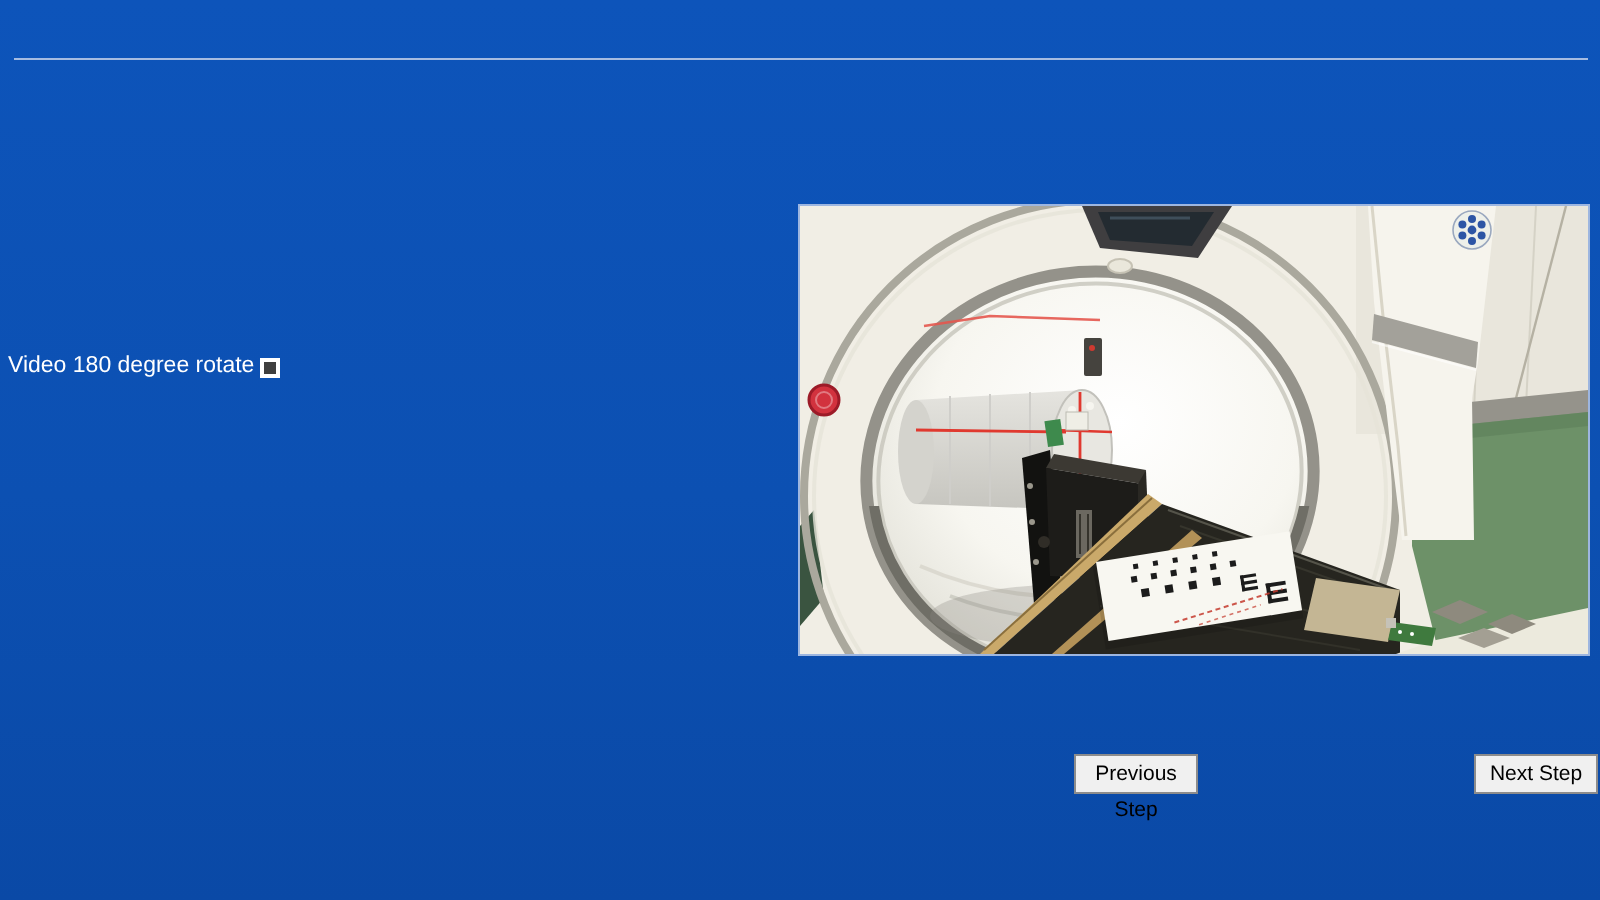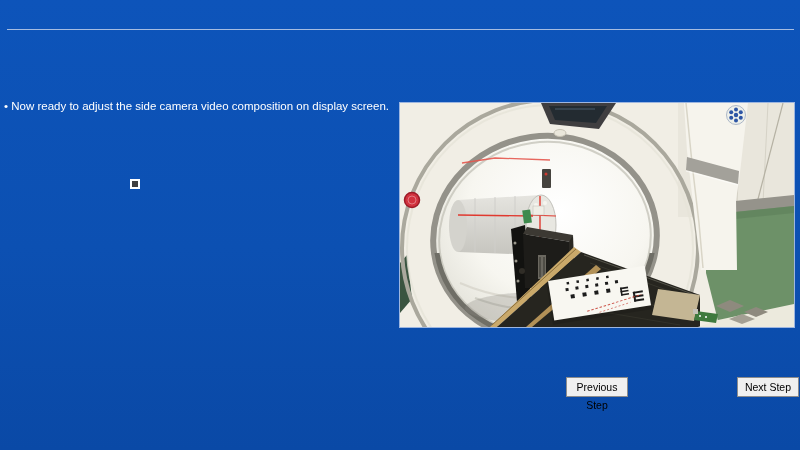--- a/index.html
+++ b/index.html
@@ -9,30 +9,30 @@
   .title{position:absolute;left:8px;top:5px;color:#fff;font-size:17px;letter-spacing:.2px;white-space:nowrap;}
   .rule{position:absolute;left:7px;top:29px;width:787px;height:1px;background:#c2cfe8;opacity:.85;}
   .bullet{position:absolute;left:4px;top:100px;color:#fff;font-size:11.5px;white-space:nowrap;}
   .rotate{position:absolute;left:4px;top:177px;color:#fff;font-size:11.5px;white-space:nowrap;}
   .checkbox{position:absolute;left:130px;top:179px;width:10px;height:10px;background:#fff;}
   .checkbox::after{content:"";position:absolute;left:2px;top:2px;width:6px;height:6px;background:#3f3f3f;}
   .photo{position:absolute;left:399px;top:102px;width:394px;height:224px;border:1px solid #9db6e0;background:#f1eee5;}
   .photo svg{display:block;width:394px;height:224px;}
   .btn{position:absolute;width:62px;height:20px;background:#f0f0f0;border:1px solid #8c8c8c;
        font-family:"Liberation Sans",sans-serif;font-size:10.5px;color:#000;padding:0;line-height:18px;text-align:center;border-radius:0;cursor:pointer;}
-  .btn-prev{left:566px;top:377px;}
+  .btn-prev{left:537px;top:377px;}
   .btn-next{left:737px;top:377px;}
 </style>
 </head>
 <body>
 
 <div class="slide">
 
   <div class="rule"></div>
-  <div class="bullet">• Now ready to adjust the side camera video composition on display screen.</div>
+  <div class="rotate">Video 180 degree rotate</div>
   <div class="checkbox"></div>
 
   <div class="photo">
     <svg viewBox="0 0 394 224" xmlns="http://www.w3.org/2000/svg">
       <defs>
         <radialGradient id="boreGrad" cx="0.58" cy="0.38" r="0.75">
           <stop offset="0" stop-color="#ffffff"></stop>
           <stop offset="0.55" stop-color="#f7f6f0"></stop>
           <stop offset="1" stop-color="#dbdad0"></stop>
         </radialGradient>

